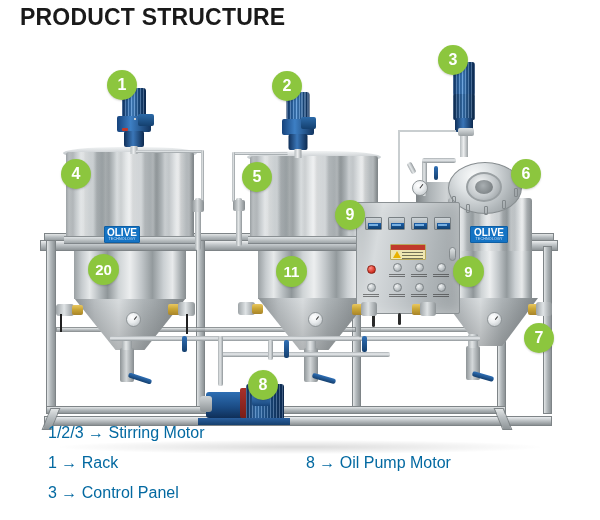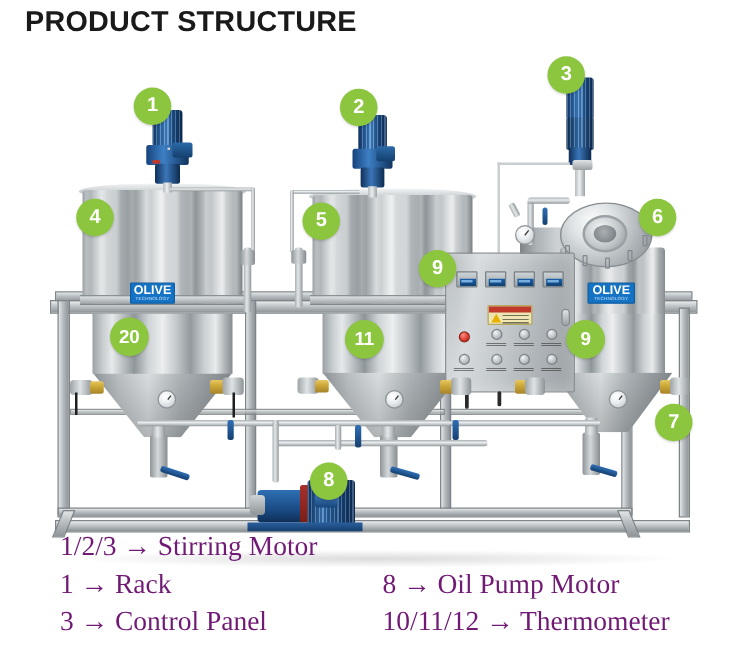--- a/index.html
+++ b/index.html
@@ -269,22 +269,22 @@
   }
   .badge.b1 { width:30px; height:30px; font-size:16px; }
   .badge.b2 { width:31px; height:31px; font-size:15px; }
 
   
   #legend {
     position:absolute; left:0; top:424px; width:600px; height:96px;
   }
   .lrow { position:absolute; width:100%; height:30px; }
   .lcell {
-    position:absolute; font-size:22px; color:#701a75;
-    font-family:Liberation Serif, serif; white-space:nowrap;
+    position:absolute; font-size:16px; color:#0369a1;
+    font-family:Liberation Sans, sans-serif; white-space:nowrap;
   }
   .lcol-a { left:48px; }
   .lcol-b { left:306px; }
 
   
   #shadow {
     position:absolute; left:60px; top:400px; width:480px; height:14px;
     background: radial-gradient(ellipse at 50% 50%, rgba(0,0,0,.14) 0%, rgba(0,0,0,0) 72%);
   }
 </style>
@@ -550,17 +550,16 @@
   <div id="legend">
     <div class="lrow" style="top:0px;">
       <div class="lcell lcol-a">1/2/3 → Stirring Motor</div>
     </div>
     <div class="lrow" style="top:30px;">
       <div class="lcell lcol-a">1 → Rack</div>
       <div class="lcell lcol-b">8 → Oil Pump Motor</div>
     </div>
     <div class="lrow" style="top:60px;">
       <div class="lcell lcol-a">3 → Control Panel</div>
-      <div class="lcell lcol-b">10/11/12 → Thermometer</div>
     </div>
   </div>
 
 </div>
 
 </body></html>

